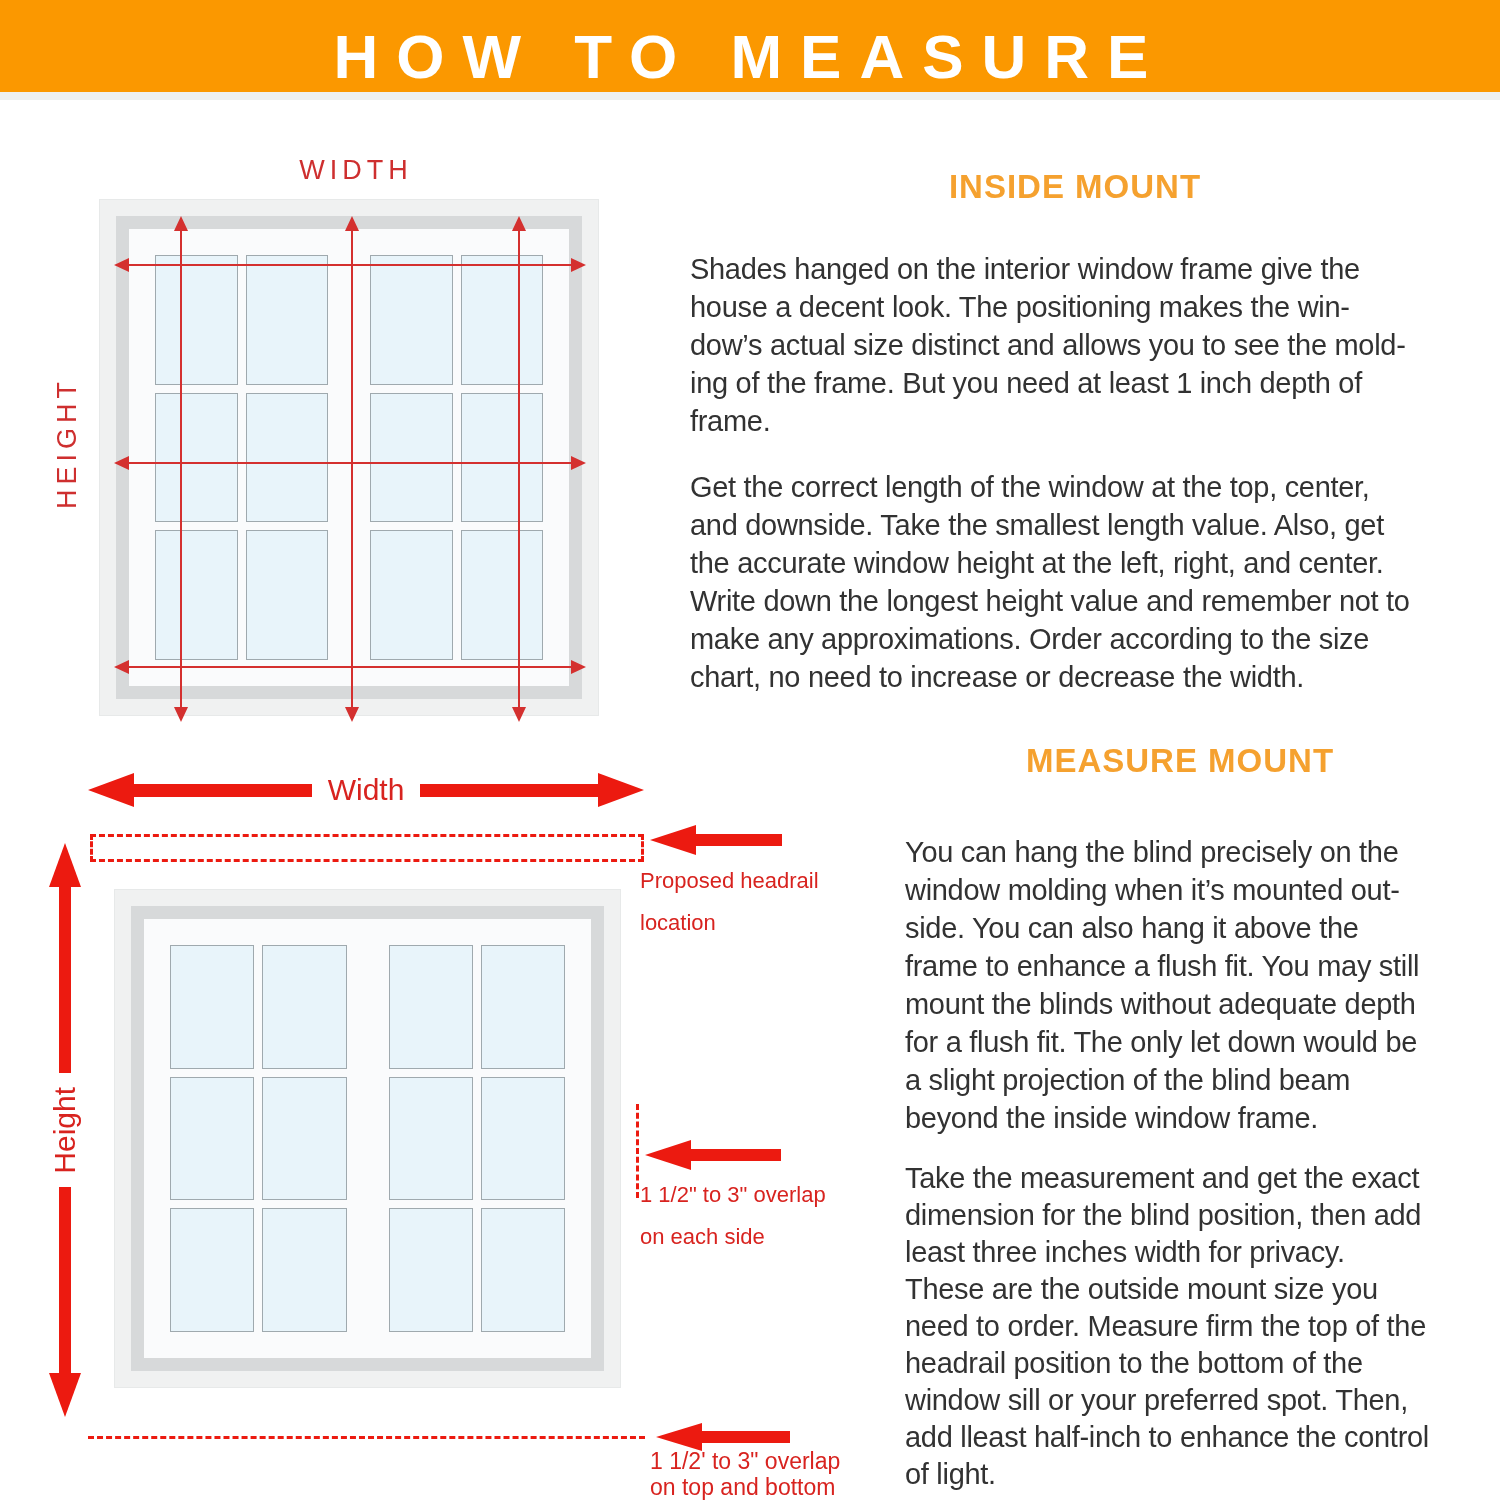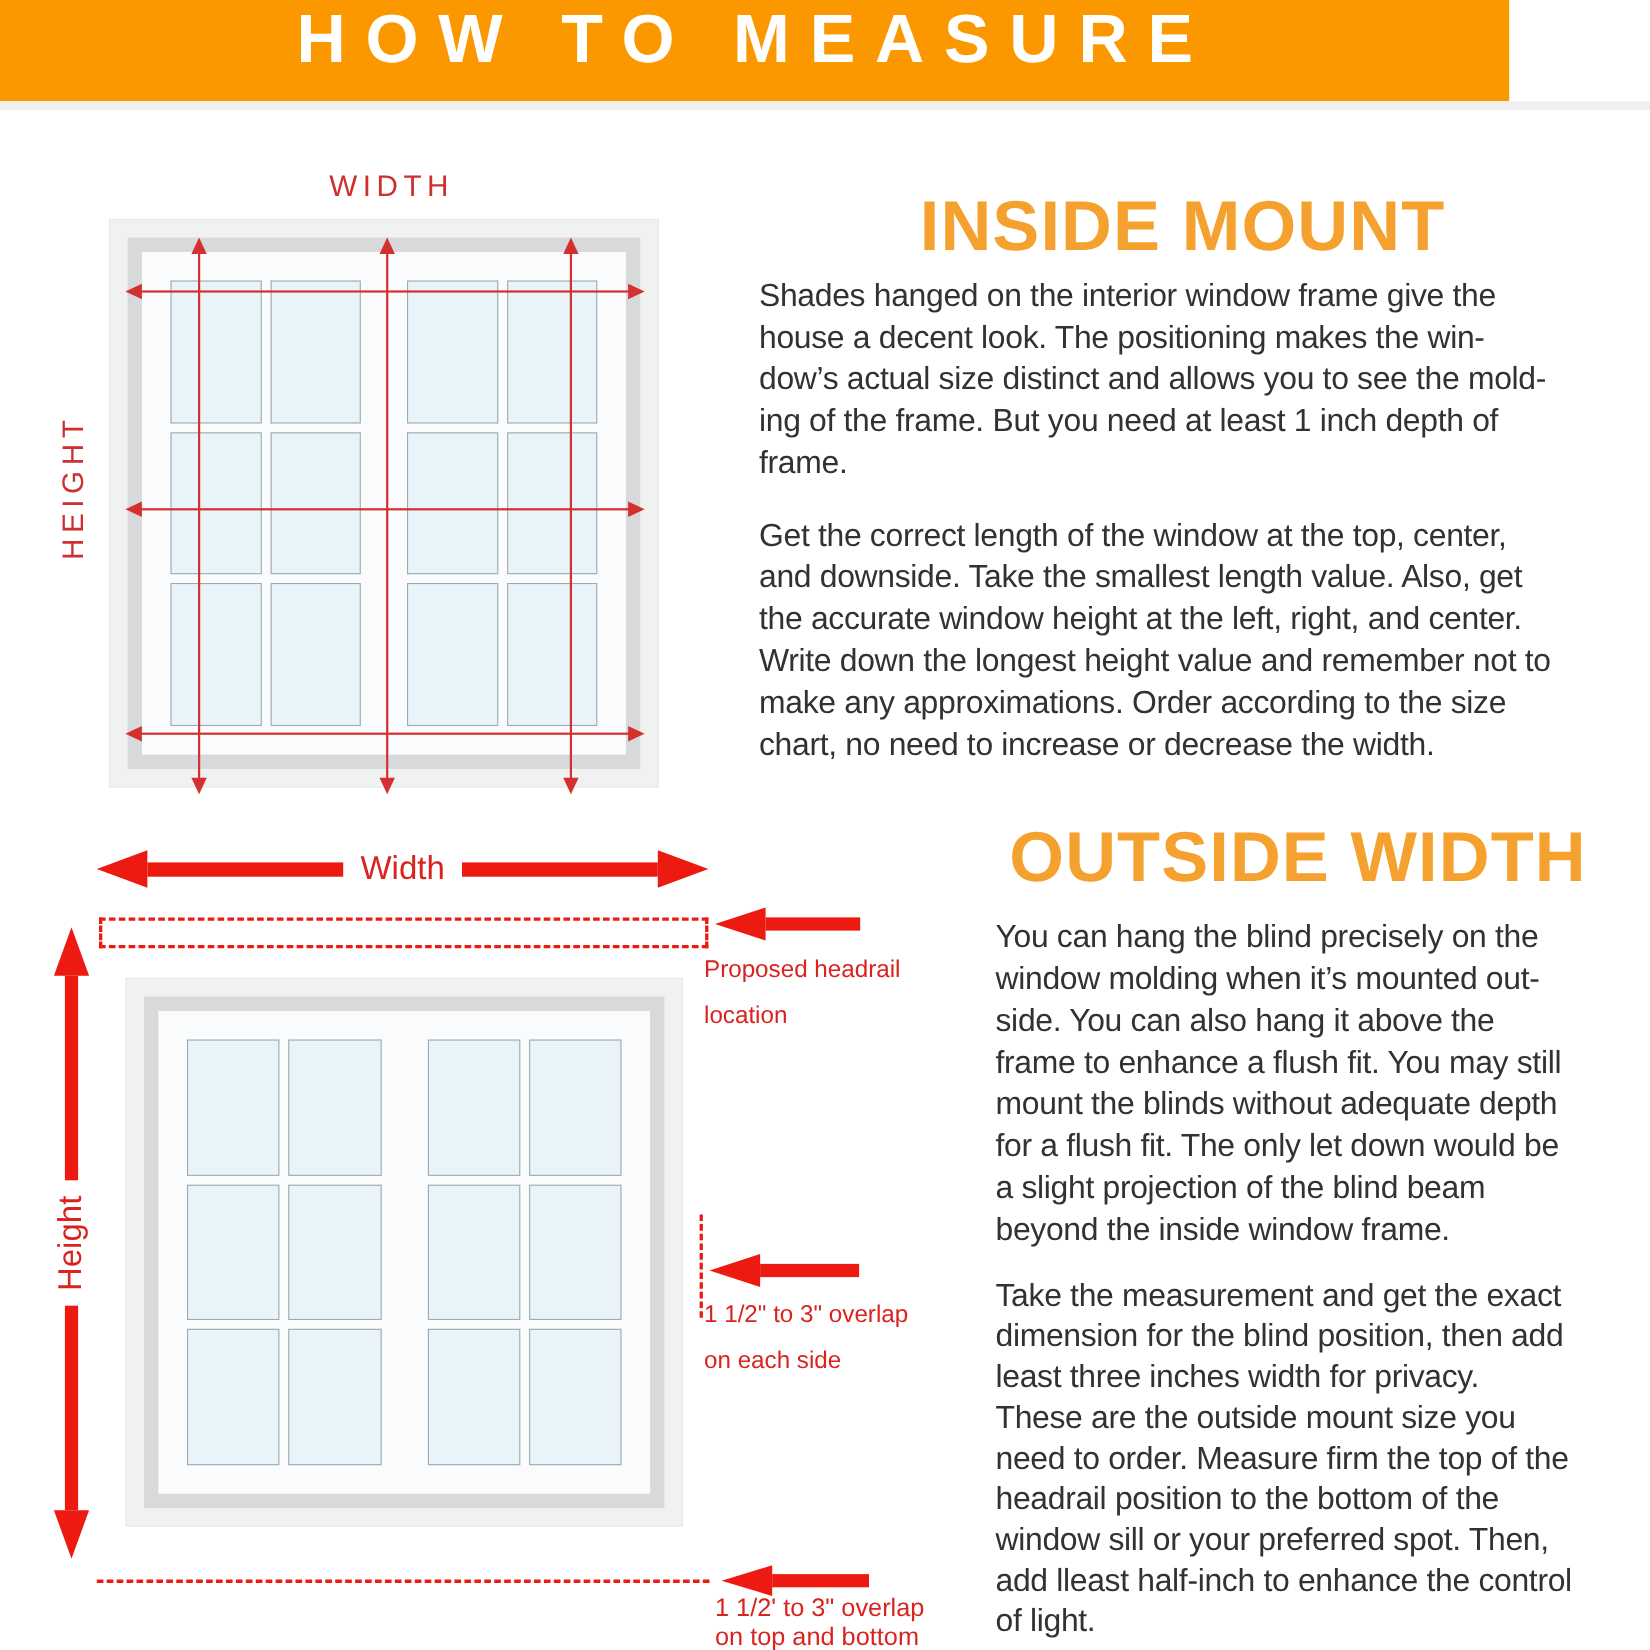--- a/index.html
+++ b/index.html
@@ -1,22 +1,22 @@
 <!DOCTYPE html>
 <html style="--header_bg: #FB9800; --heading_orange: #F5A12F; --arrow_red: #EC1A10; --thin_red: #D4302F; --label_red: #CE2F2F; --annotation_red: #D8231F; --text_dark: #323232; --pane_blue: #E8F4FA; --pane_border: #9FA9AE; --frame_outer: #F0F1F1; --frame_mid: #D7D9DA; --frame_inner: #FAFBFC;"><head>
 <meta charset="utf-8">
 <style>
   html,body{margin:0;padding:0;background:#fff;}
   body{width:1500px;height:1500px;position:relative;overflow:hidden;
        font-family:"Liberation Sans",sans-serif;}
   .page{position:absolute;inset:0;}
 
   
-  .banner{position:absolute;left:0;top:0;width:1372px;height:92px;
-          background:var(--header_bg,#FB9800);display:flex;align-items:flex-start;justify-content:center;}
+  .banner{position:absolute;left:0;top:0;width:1500px;height:92px;
+          background:var(--header_bg,#FB9800);display:flex;align-items:flex-end;justify-content:center;}
   .banner h1{margin:0;color:#fff;font-size:62px;font-weight:bold;letter-spacing:18px;white-space:nowrap;}
   .banner-strip{position:absolute;left:0;top:92px;width:1500px;height:8px;background:#eef0f0;}
 
   
   .lbl{position:absolute;color:var(--label_red,#CE2F2F);font-size:27px;letter-spacing:5px;white-space:nowrap;}
   .width-lbl-top{left:356px;top:170px;transform:translate(-50%,-50%);}
   .height-lbl-top{left:67px;top:443px;transform:translate(-50%,-50%) rotate(-90deg);}
 
   
   .win{position:absolute;background:var(--frame_outer,#F0F1F1);padding:16px;
@@ -66,21 +66,21 @@
 
   
   .dash-rect{position:absolute;border:3px dashed var(--arrow_red,#EC1A10);box-sizing:border-box;}
   .dash-v{position:absolute;border-left:3px dashed var(--arrow_red,#EC1A10);}
   .dash-h{position:absolute;border-top:3px dashed var(--arrow_red,#EC1A10);}
   .note{position:absolute;color:var(--annotation_red,#D8231F);font-size:22px;line-height:42px;white-space:pre;}
   .note-sm{font-size:23px;line-height:26px;}
 
   
   .mount-h{position:absolute;margin:0;color:var(--heading_orange,#F5A12F);
-           font-size:64px;font-weight:bold;letter-spacing:1px;text-align:center;white-space:nowrap;}
+           font-size:33px;font-weight:bold;letter-spacing:1px;text-align:center;white-space:nowrap;}
   .inside-h{left:690px;top:168px;width:770px;}
   .outside-h{left:890px;top:742px;width:580px;}
   .body-text{position:absolute;margin:0;color:var(--text_dark,#323232);font-size:29px;
              line-height:38px;letter-spacing:-0.3px;white-space:pre;}
   .inside-p1{left:690px;top:250px;}
   .inside-p2{left:690px;top:468px;}
   .outside-p1{left:905px;top:833px;}
   .outside-p2{left:905px;top:1160px;line-height:37px;}
 </style>
 </head>
@@ -133,21 +133,21 @@
 dow’s actual size distinct and allows you to see the mold-
 ing of the frame. But you need at least 1 inch depth of
 frame.</p>
   <p class="body-text inside-p2">Get the correct length of the window at the top, center,
 and downside. Take the smallest length value. Also, get
 the accurate window height at the left, right, and center.
 Write down the longest height value and remember not to
 make any approximations. Order according to the size
 chart, no need to increase or decrease the width.</p>
 
-  <h2 class="mount-h outside-h">OUTSIDE WIDTH</h2>
+  <h2 class="mount-h outside-h">MEASURE MOUNT</h2>
   <p class="body-text outside-p2">Take the measurement and get the exact
 dimension for the blind position, then add
 least three inches width for privacy.
 These are the outside mount size you
 need to order. Measure firm the top of the
 headrail position to the bottom of the
 window sill or your preferred spot. Then,
 add lleast half-inch to enhance the control
 of light.</p>
   <p class="body-text outside-p1">You can hang the blind precisely on the

